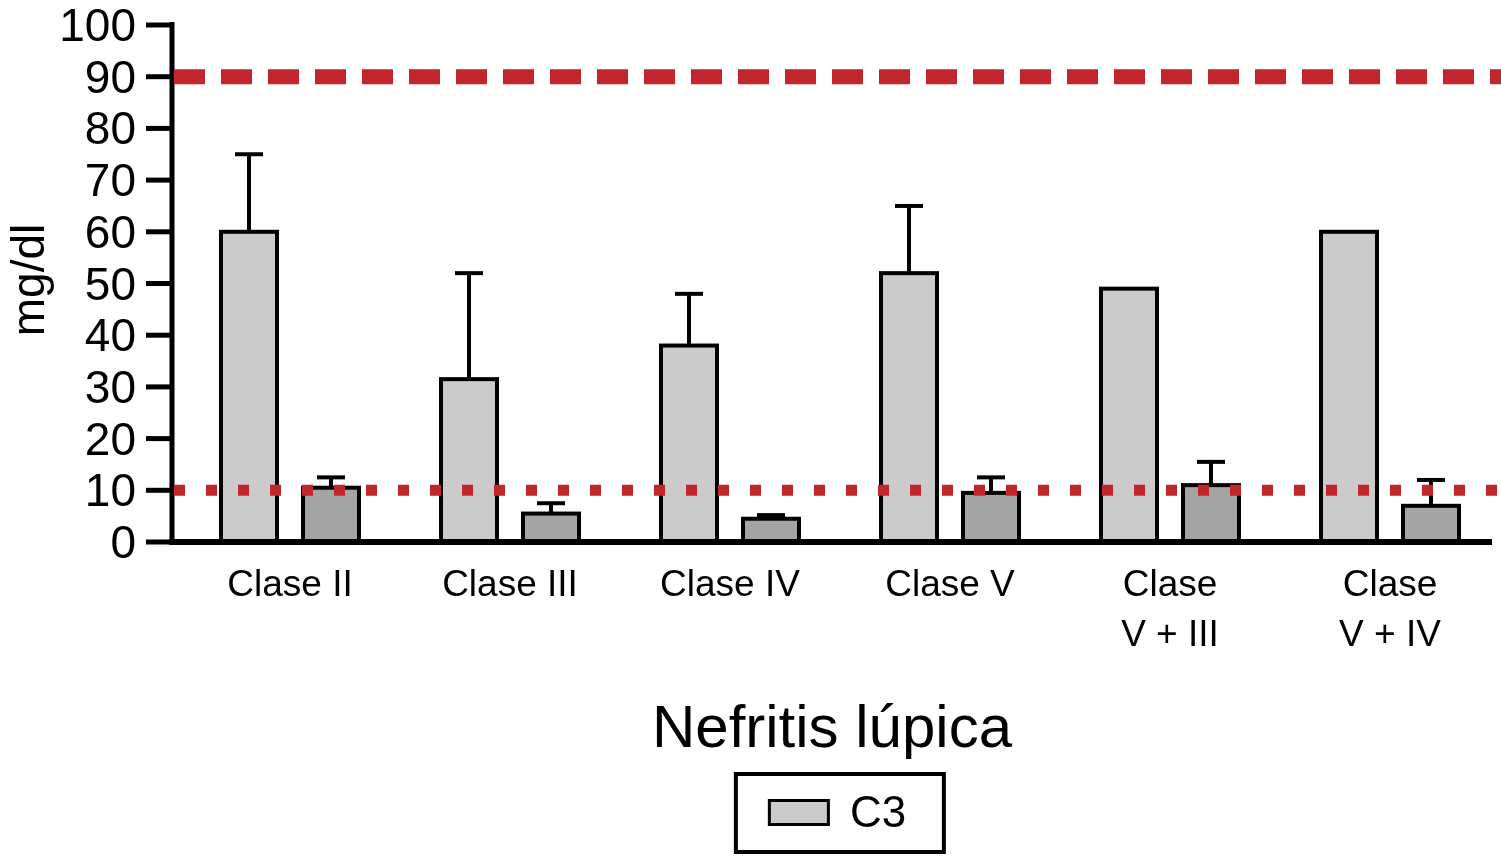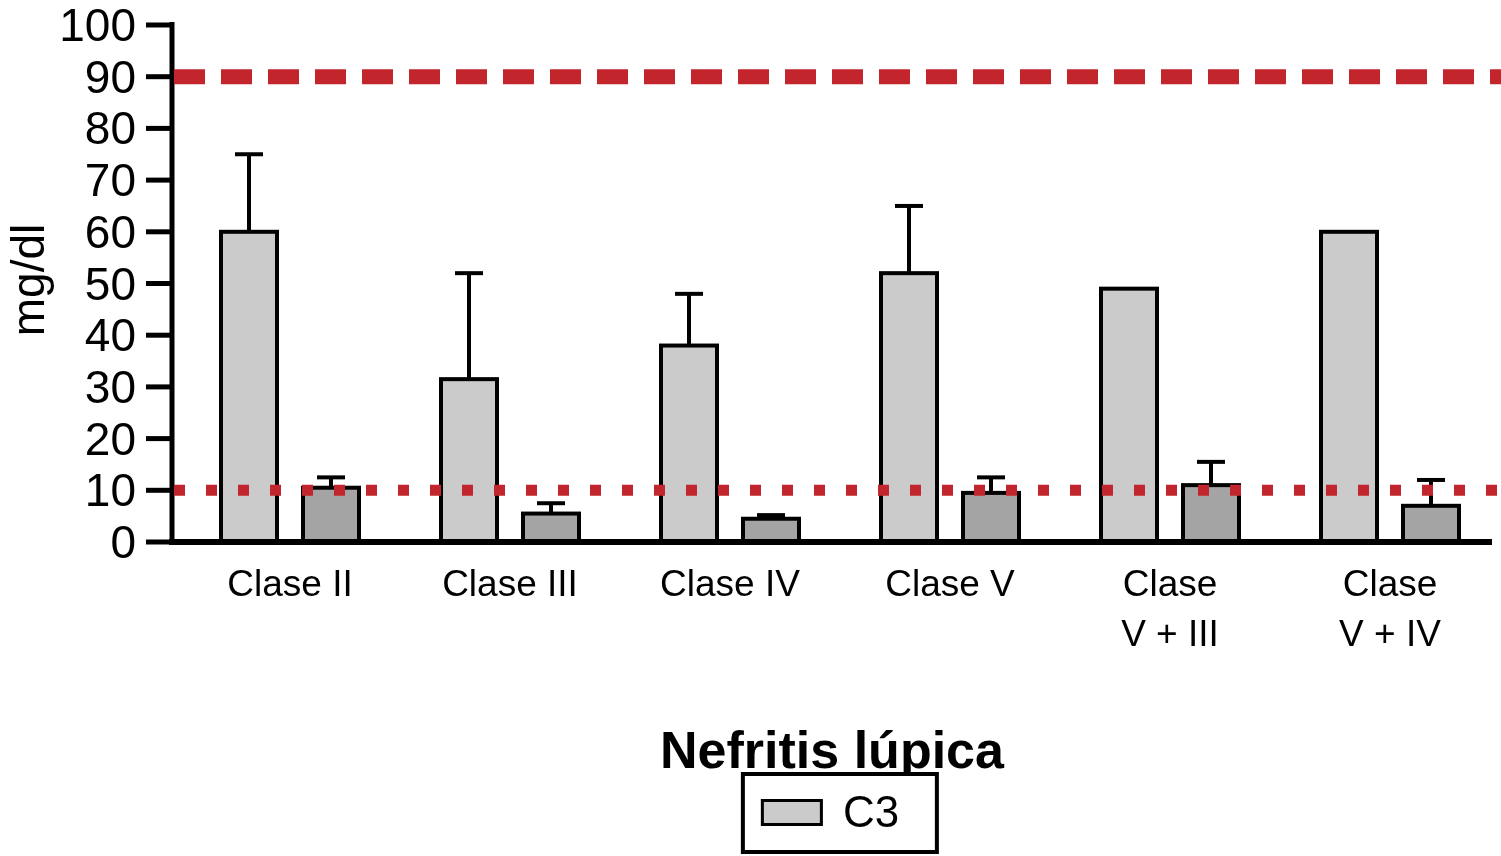--- a/index.html
+++ b/index.html
@@ -17,37 +17,36 @@
     position: absolute;
     left: 28px;
     top: 280px;
     transform: translate(-50%, -50%) rotate(-90deg);
     font-size: 46px;
     white-space: nowrap;
   }
   #xlabel {
     position: absolute;
     left: 832px;
-    top: 720px;
+    top: 692px;
     transform: translateX(-50%);
-    font-size: 52px;
+    font-size: 60px;
     white-space: nowrap;
-    font-weight: bold;
   }
   #legend {
     position: absolute;
     left: 840px;
     top: 772px;
     transform: translateX(-50%);
     display: flex;
     align-items: center;
     gap: 48px;
     border: 4px solid #000;
     background: #fff;
-    padding: 12px 36px 14px 16px;
+    padding: 12px 36px 14px 30px;
     box-sizing: border-box;
     height: 82px;
   }
   .legend-item { display: flex; align-items: center; gap: 20px; font-size: 44px; line-height: 1; }
   .swatch { display: inline-block; width: 56px; height: 21px; border: 3px solid #000; }
 </style>
 </head>
 <body>
 
 <div id="figure">

